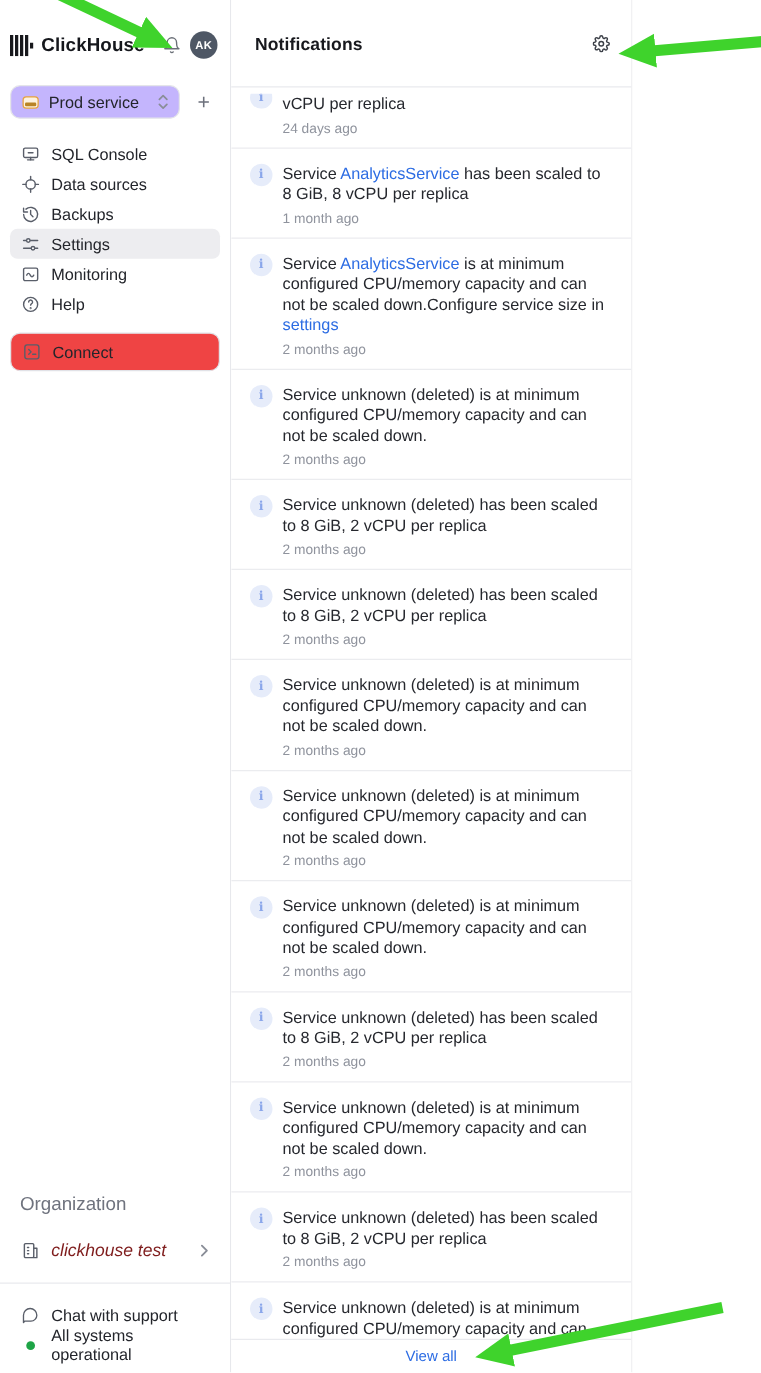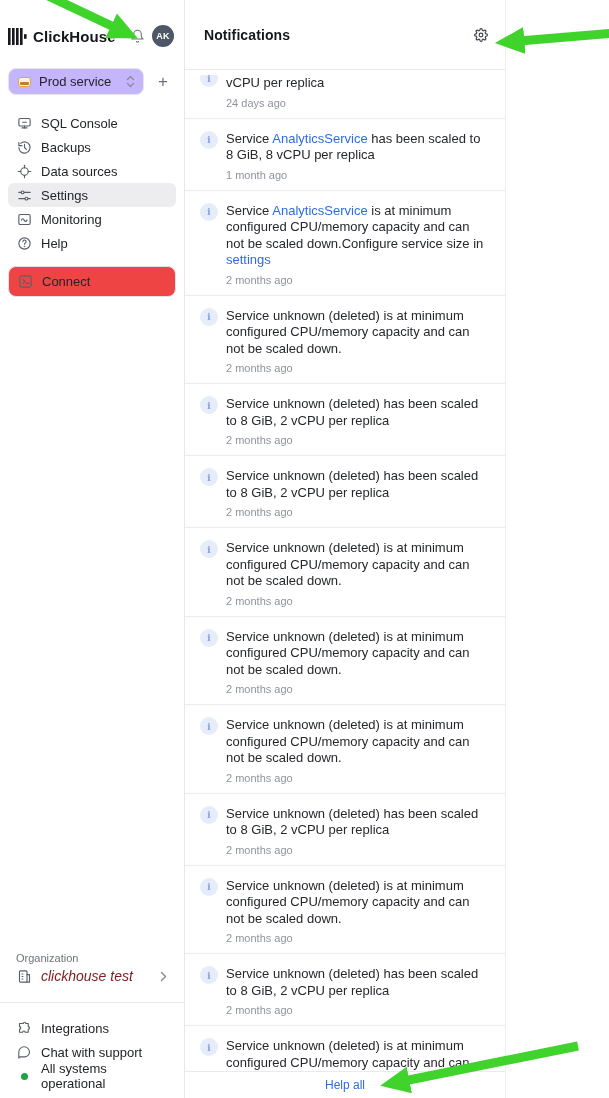--- a/index.html
+++ b/index.html
@@ -30,21 +30,21 @@
   .nav-item { display:flex; align-items:center; height:24px; border-radius:6px; padding:0 8px; cursor:pointer; }
   .nav-item.selected { background:#ededf0; }
   .nav-item .icon { width:16px; height:16px; display:flex; align-items:center; justify-content:center; flex:none; }
   .nav-item .label { font-size:13px; color:#23252b; margin-left:9px; }
 
   .connect-btn { margin:11px 8px 0 8px; height:31px; border:1px solid #e1e2e7; border-radius:8px;
     background:#ef4444; display:flex; align-items:center; padding:0 8px; cursor:pointer; }
   .connect-btn .label { font-size:13px; color:#23252b; margin-left:9px; }
 
   .sidebar-bottom { margin-top:auto; }
-  .org-label { font-size:11px; color:#6f737e; padding:0 16px; margin-bottom:0; }
+  .org-label { font-size:15px; color:#6f737e; padding:0 16px; margin-bottom:16px; }
   .org-row { display:flex; align-items:center; height:24px; padding:0 8px; margin:0 8px; cursor:pointer; }
   .org-row .label { font-size:14px; color:#7f1d1d; margin-left:9px; flex:1;font-style:italic; }
   .sb-divider { height:1px; background:#e9eaee; margin:14px 0 13px 0; }
   .foot-item { display:flex; align-items:center; height:24px; padding:0 16px; cursor:pointer; }
   .foot-item .label { font-size:13px; color:#23252b; margin-left:9px; }
   .status-dot { width:7px; height:7px; border-radius:50%; background:#1ea446; margin:0 4px; flex:none; }
   .icon16 { width:16px; display:flex; justify-content:center; flex:none; }
 
   
   .panel { width:321px; flex:none; border-right:1px solid #ededf0; display:flex; flex-direction:column; background:#fff; }
@@ -125,38 +125,38 @@
               <path d="M9 10h6"></path>
               <path d="M12 16v3"></path>
               <path d="M8 19h8"></path>
           </svg>
         </span>
         <span class="label">SQL Console</span>
       </div>
       <div class="nav-item">
         <span class="icon">
           <svg class="glyph" width="15" height="15" viewBox="0 0 24 24" fill="none" stroke="#595e69" stroke-width="1.8" stroke-linecap="round" stroke-linejoin="round">
-            <path d="M3 12a9 9 0 1 0 3-6.7"></path>
-              <path d="M3 4v5h5"></path>
-              <path d="M12 7v5l3 3"></path>
-          </svg>
-        </span>
-        <span class="label">Backups</span>
-      </div>
-      <div class="nav-item">
-        <span class="icon">
-          <svg class="glyph" width="15" height="15" viewBox="0 0 24 24" fill="none" stroke="#595e69" stroke-width="1.8" stroke-linecap="round" stroke-linejoin="round">
             <circle cx="12" cy="12" r="6"></circle>
               <path d="M12 2v4"></path>
               <path d="M12 18v4"></path>
               <path d="M2 12h4"></path>
               <path d="M18 12h4"></path>
           </svg>
         </span>
         <span class="label">Data sources</span>
+      </div>
+      <div class="nav-item">
+        <span class="icon">
+          <svg class="glyph" width="15" height="15" viewBox="0 0 24 24" fill="none" stroke="#595e69" stroke-width="1.8" stroke-linecap="round" stroke-linejoin="round">
+            <path d="M3 12a9 9 0 1 0 3-6.7"></path>
+              <path d="M3 4v5h5"></path>
+              <path d="M12 7v5l3 3"></path>
+          </svg>
+        </span>
+        <span class="label">Backups</span>
       </div>
       <div class="nav-item selected">
         <span class="icon">
           <svg class="glyph" width="15" height="15" viewBox="0 0 24 24" fill="none" stroke="#595e69" stroke-width="1.8" stroke-linecap="round" stroke-linejoin="round">
             <path d="M3 7h18"></path>
               <circle cx="9" cy="7" r="2.2" fill="#fff"></circle>
             <path d="M3 17h18"></path>
               <circle cx="15" cy="17" r="2.2" fill="#fff"></circle>
           </svg>
         </span>
@@ -208,28 +208,20 @@
         <span>
           <svg class="glyph" width="9" height="11" viewBox="0 0 9 11" fill="none" stroke="#8a8e98" stroke-width="1.5" stroke-linecap="round" stroke-linejoin="round">
             <path d="M2.5 1.5 L6.5 5.5 L2.5 9.5"></path>
           </svg>
         </span>
       </div>
       <div class="sb-divider"></div>
       <div class="foot-item">
         <span class="icon16">
           <svg class="glyph" width="15" height="15" viewBox="0 0 24 24" fill="none" stroke="#595e69" stroke-width="1.8" stroke-linecap="round" stroke-linejoin="round">
-            <path d="M10 4a2 2 0 1 1 4 0h4v5a2 2 0 1 1 0 4v5h-5a2 2 0 1 0-4 0H4v-5a2 2 0 1 0 0-4V4h6z"></path>
-          </svg>
-        </span>
-        <span class="label">Integrations</span>
-      </div>
-      <div class="foot-item">
-        <span class="icon16">
-          <svg class="glyph" width="15" height="15" viewBox="0 0 24 24" fill="none" stroke="#595e69" stroke-width="1.8" stroke-linecap="round" stroke-linejoin="round">
             <path d="M21 12a8 8 0 0 1-8 8H5l-2 2V12a9 9 0 0 1 18 0z" transform="scale(0.95)"></path>
           </svg>
         </span>
         <span class="label">Chat with support</span>
       </div>
       <div class="foot-item">
         <span class="icon16">
             <span class="status-dot"></span>
           </span>
         <span class="label">All systems operational</span>
@@ -335,21 +327,21 @@
         </div>
         <div class="notif-item">
           <span class="info-badge">i</span>
           <div class="notif-body">
             <div class="notif-text"><span>Service unknown (deleted) is at minimum configured CPU/memory capacity and can not be scaled down.</span></div>
           </div>
         </div>
       </div>
 
     <div class="panel-footer">
-      <a class="view-all">Help all</a>
+      <a class="view-all">View all</a>
     </div>
   </main>
 
   <div class="gutter"></div>
 
   <svg class="arrows" viewBox="0 0 609 1098">
     <defs>
       <marker id="ah" markerWidth="3.6" markerHeight="3.2" refX="0.6" refY="1.5" orient="auto" markerUnits="strokeWidth">
         <path d="M0,0 L3.3,1.5 L0,3 Z" fill="#3fd32c"></path>
       </marker>

